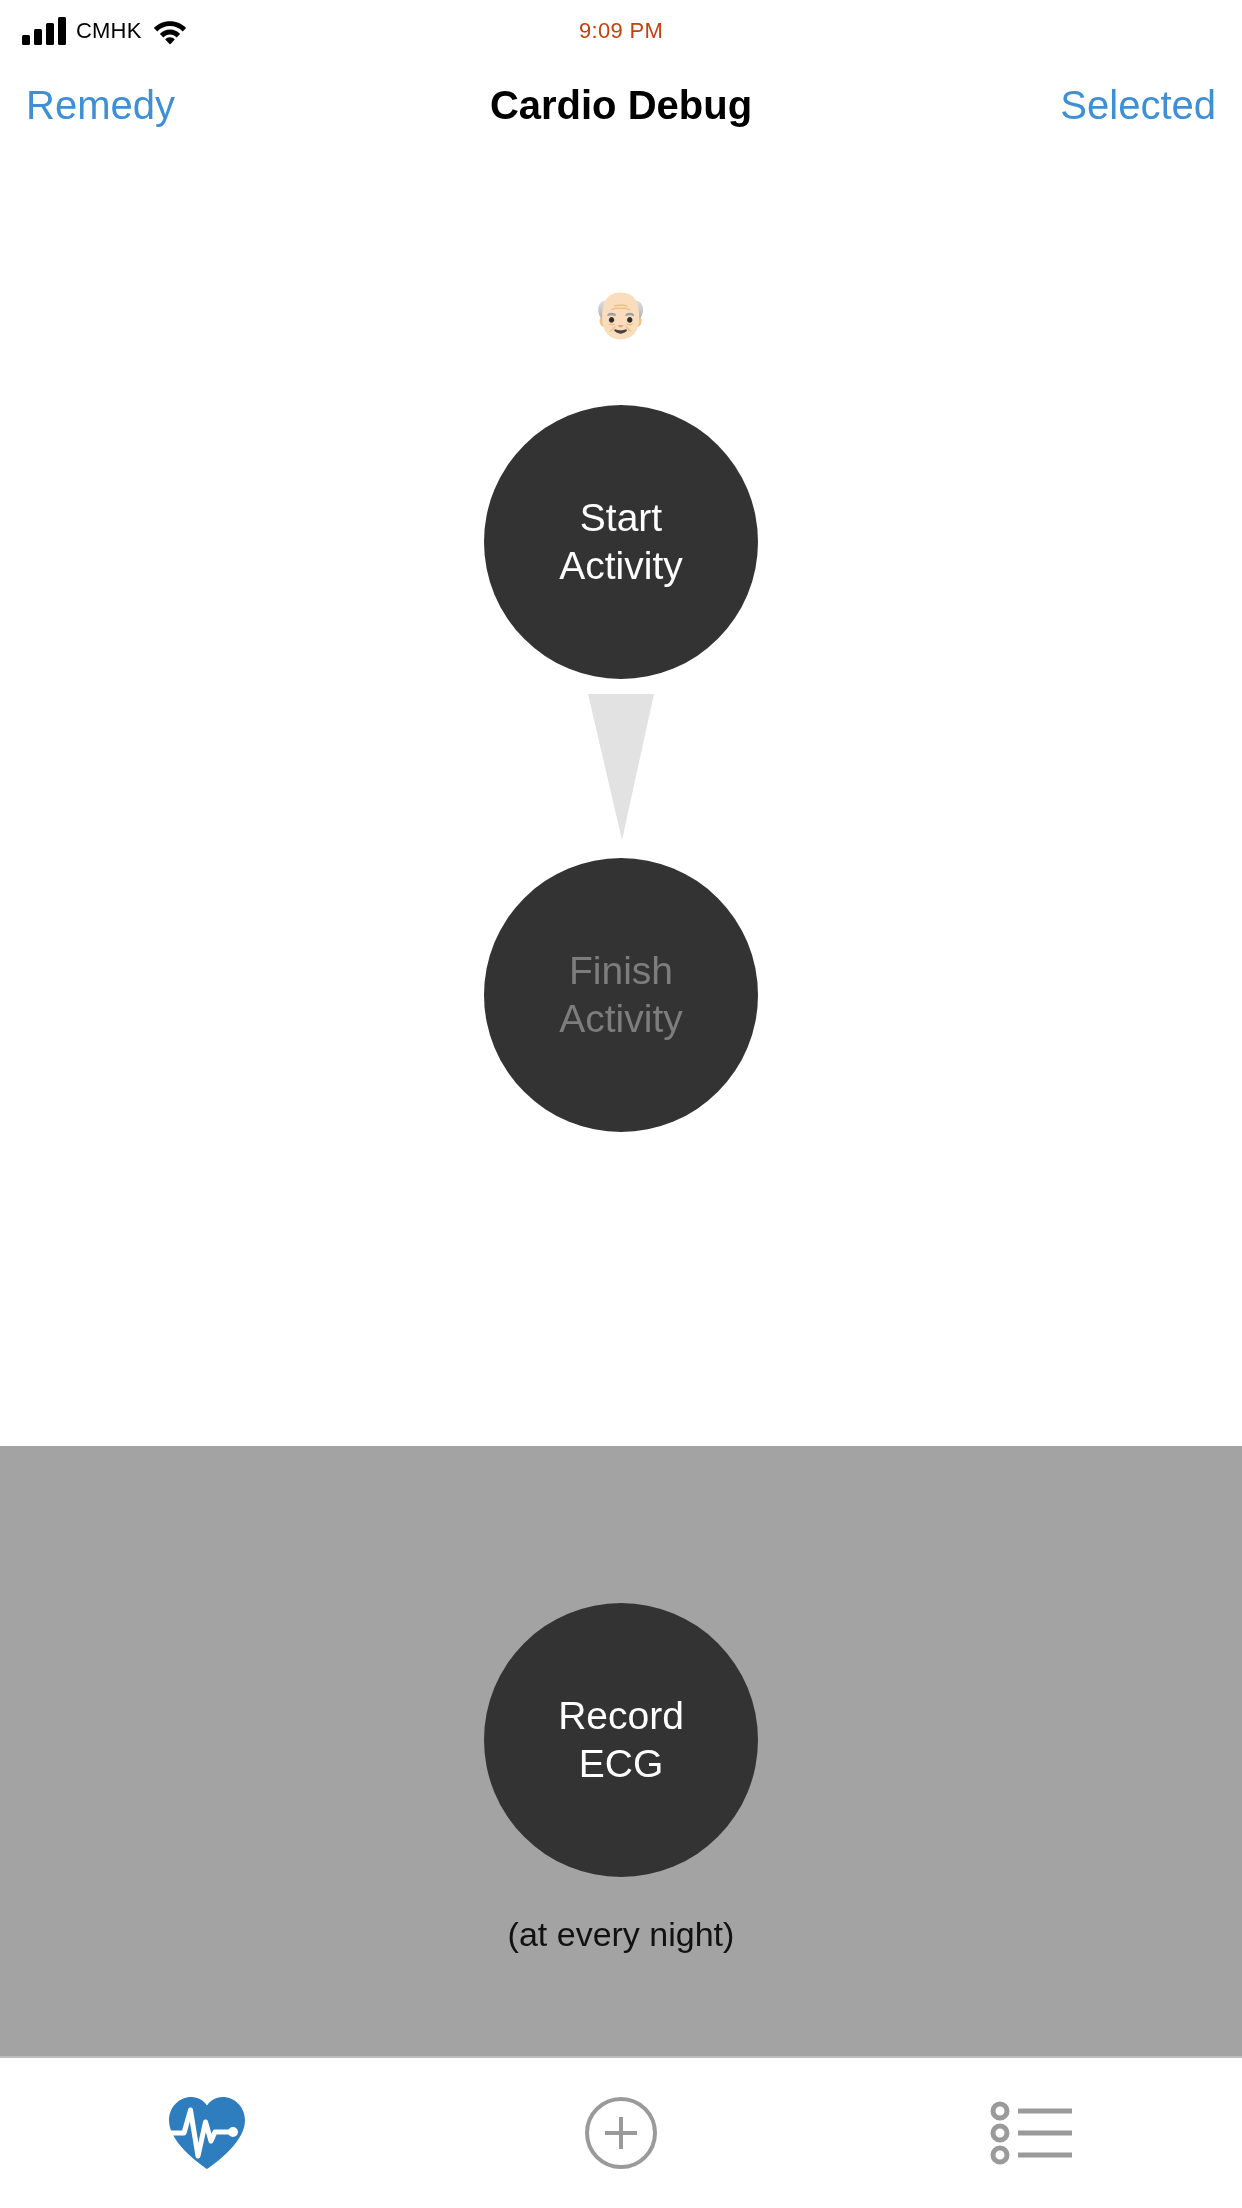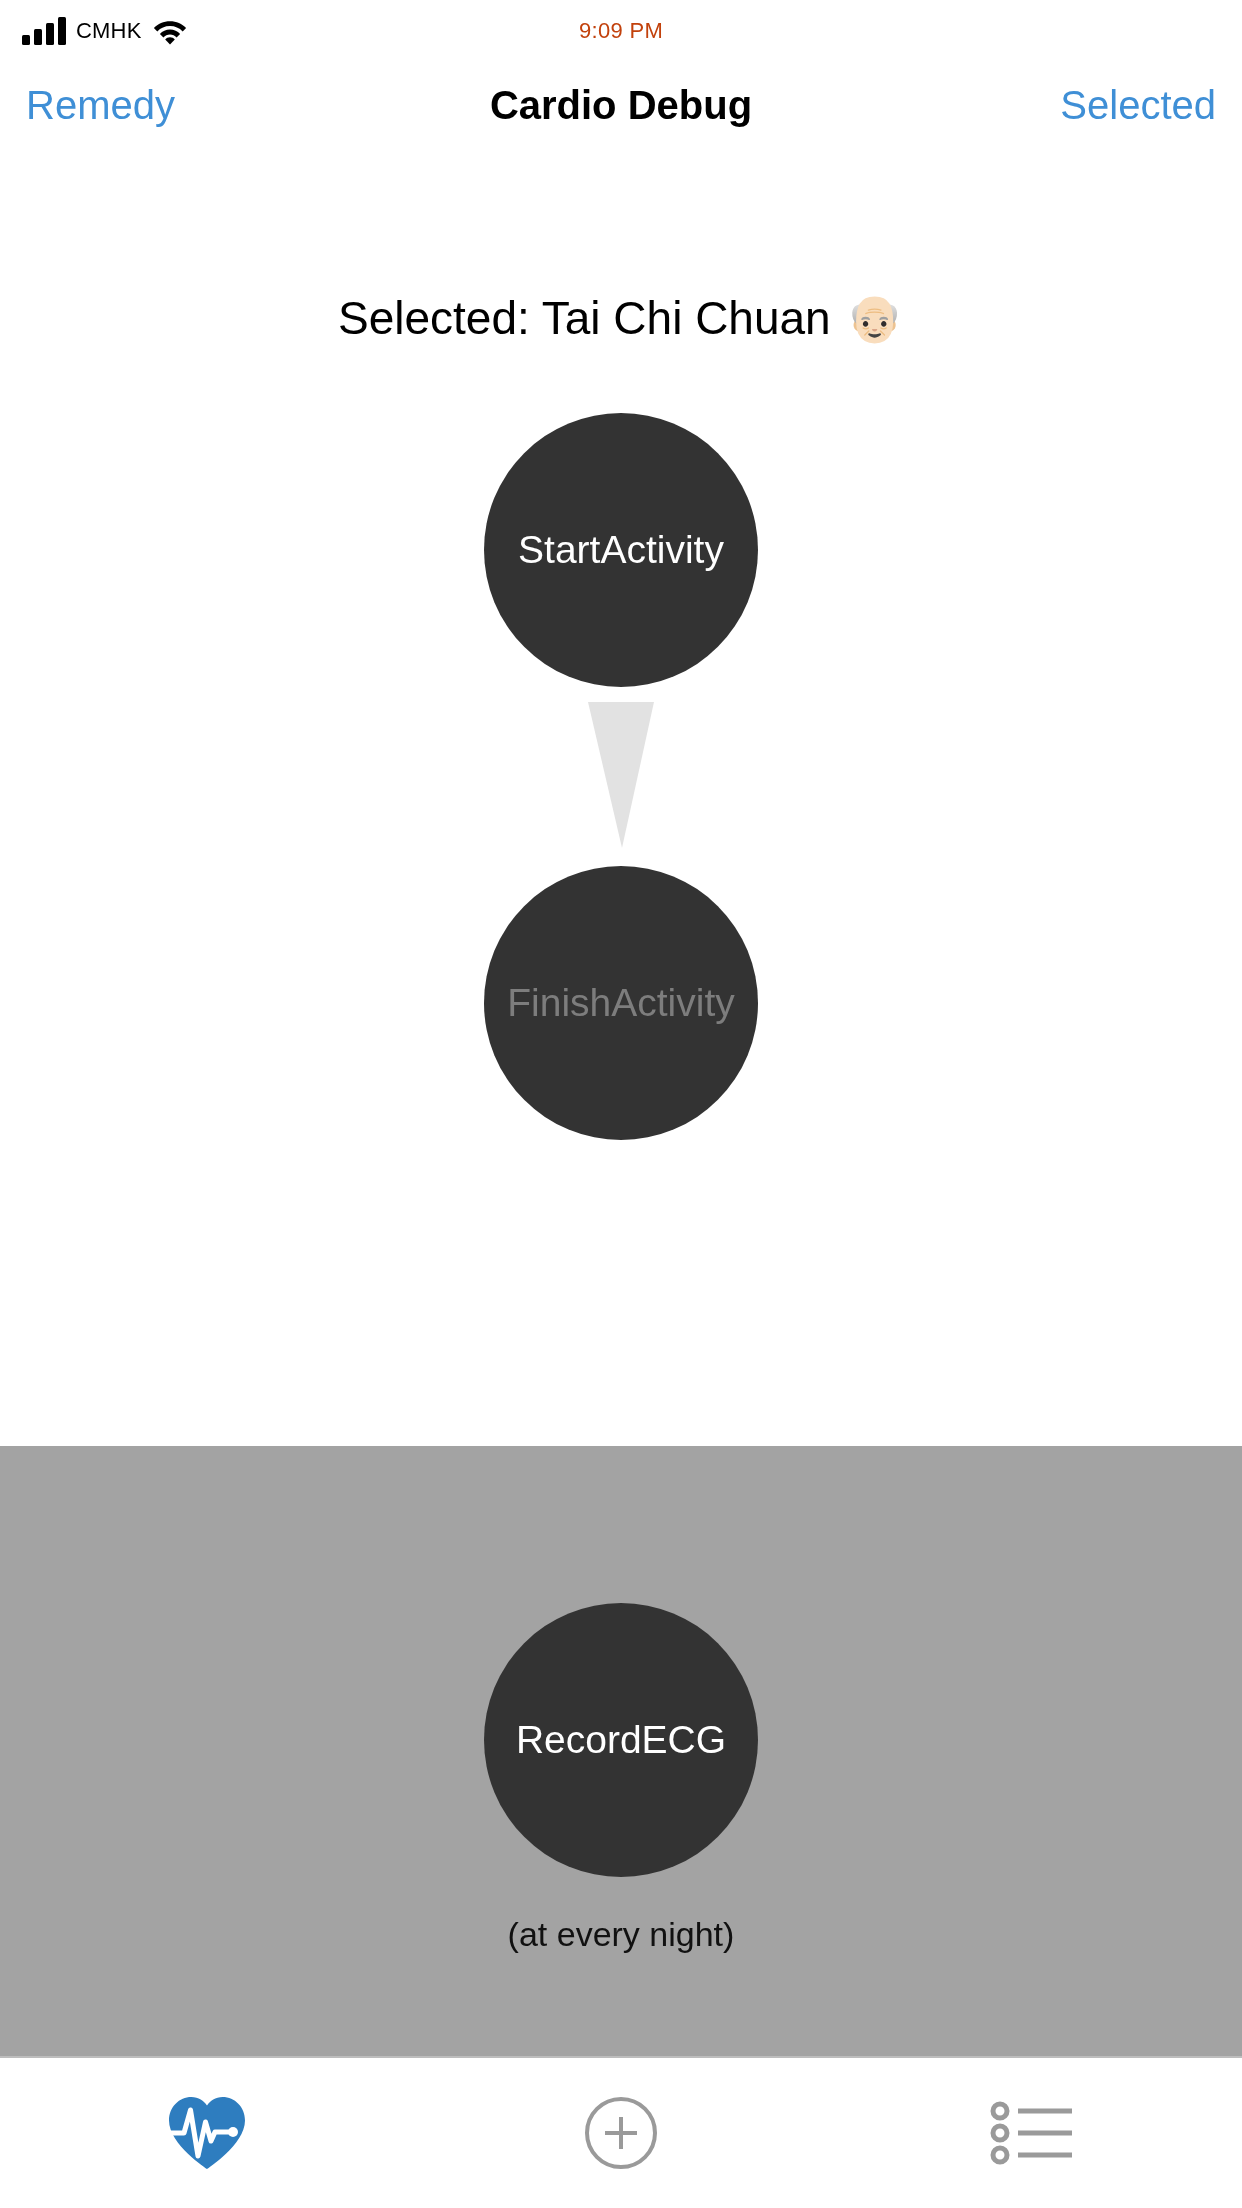--- a/index.html
+++ b/index.html
@@ -52,21 +52,21 @@
   .selected-line {
     margin-top:143px; font-size:46px; color:#000;
     display:flex; align-items:center; justify-content:center; gap:16px;
     white-space:nowrap;
   }
   .selected-emoji { font-size:46px; line-height:1; }
 
   .circle-btn {
     width:274px; height:274px; border-radius:50%;
     background:#333333; color:#ffffff;
-    display:flex; flex-direction:row; align-items:center; justify-content:center;
+    display:flex; flex-direction:column; align-items:center; justify-content:center;
     font-size:39px; line-height:1.22; text-align:center; cursor:pointer;
     user-select:none;
   }
   .circle-btn.disabled { color:#7d7d7d; }
   .btn-start { margin-top:68px; }
   .arrow-down { margin-top:15px; }
   .btn-finish { margin-top:14px; }
 
   
   .section-gray {
@@ -116,21 +116,20 @@
 
   <div class="navbar">
     <span class="nav-btn">Remedy</span>
     <span class="nav-title">Cardio Debug</span>
     <span class="nav-btn">Selected</span>
   </div>
 
   <div class="section-top">
 
     <div class="selected-line">
-      <span>Selected: Tai Chi Chuan</span>
       <span class="selected-emoji">👴🏻</span>
     </div>
 
     <div class="circle-btn btn-start">
       <span>Start</span>
       <span>Activity</span>
     </div>
 
     <span class="arrow-down">
       <svg width="66" height="146" viewBox="0 0 66 146" aria-hidden="true">

